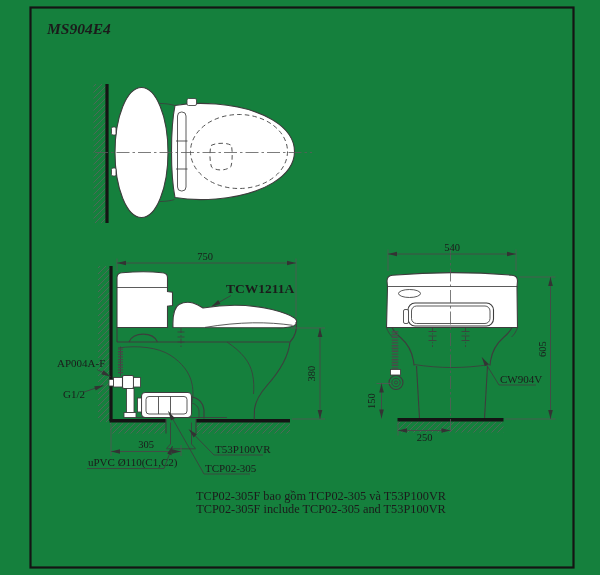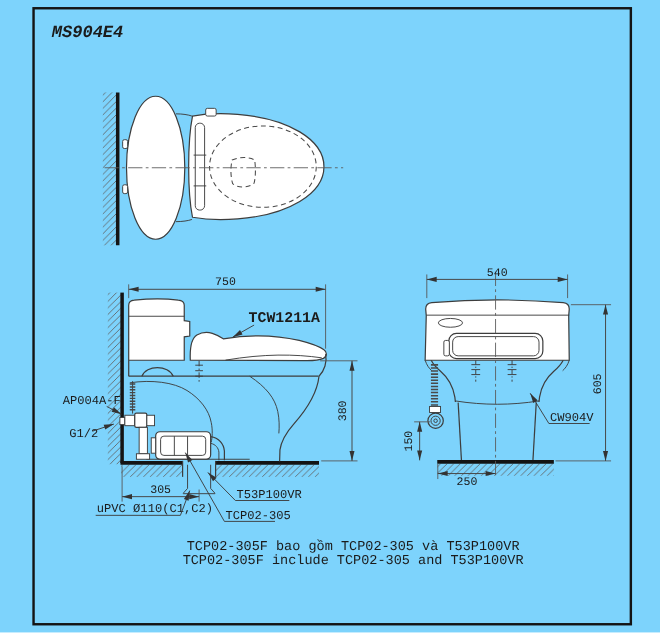--- a/index.html
+++ b/index.html
@@ -1,17 +1,17 @@
 <!DOCTYPE html>
 <html><head>
 <meta charset="utf-8">
 <style>
   html,body{margin:0;padding:0;background:#fff;}
-  .page{position:relative;width:600px;height:575px;background:#7dd3fc;overflow:hidden;
-        font-family:Liberation Mono, monospace;}
+  .page{position:relative;width:600px;height:575px;background:#15803d;overflow:hidden;
+        font-family:Liberation Serif, serif;}
   svg{position:absolute;left:0;top:0;}
   text{fill:#1b1b1b;}
   .t-title{font-size:15.5px;font-weight:bold;font-style:italic;}
   .t-dim{font-size:10.5px;}
   .t-lbl{font-size:11px;}
   .t-lblb{font-size:13.5px;font-weight:bold;}
   .t-note{font-size:12.3px;}
   .ln{stroke:#3d3d3d;stroke-width:1.1;fill:none;}
   .lnt{stroke:#3d3d3d;stroke-width:0.85;fill:none;}
   .lnw{stroke:#3d3d3d;stroke-width:1.1;fill:#fff;}

